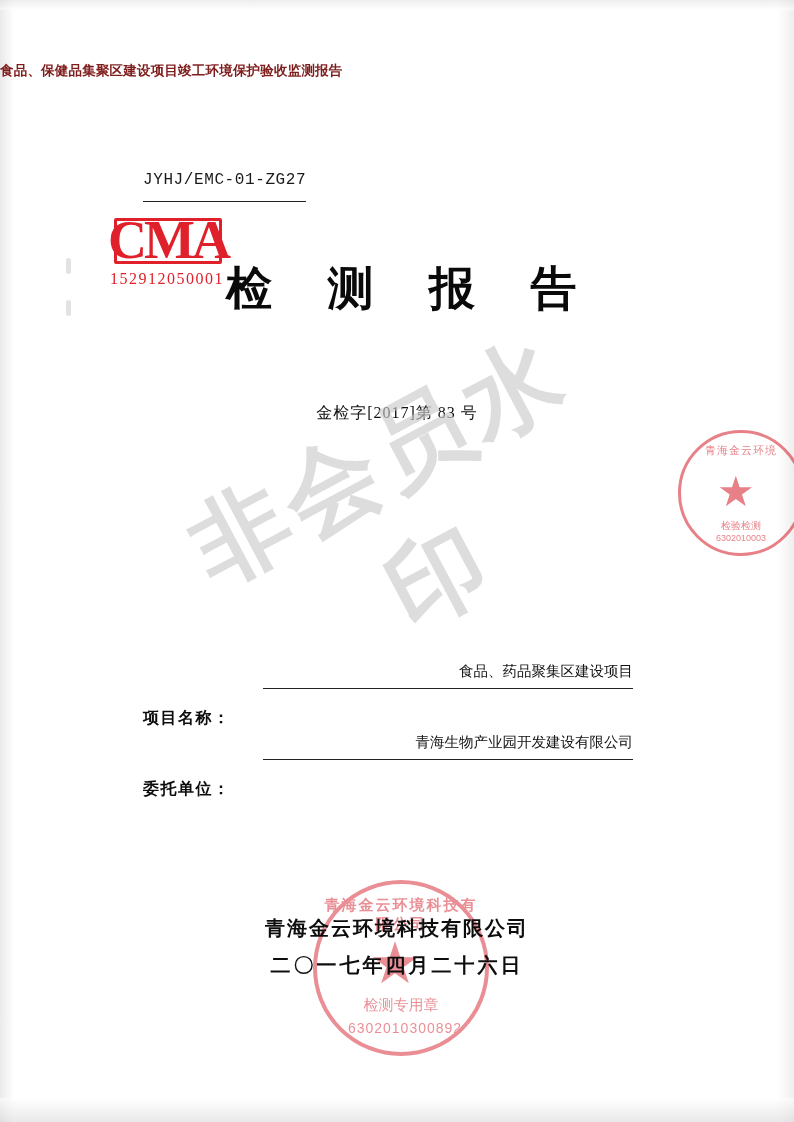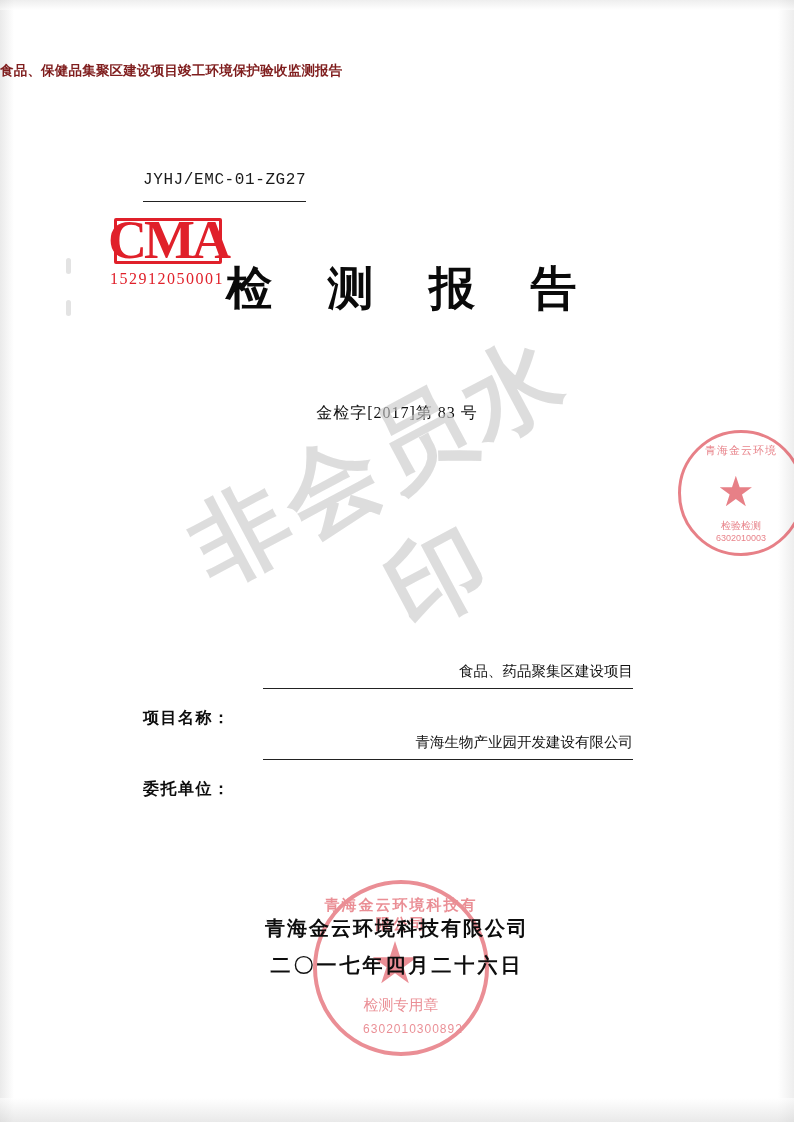--- a/index.html
+++ b/index.html
@@ -283,24 +283,24 @@
     width: 168px;
     text-align: center;
     font-size: 15px;
     color: #d9333f;
     letter-spacing: 2px;
     font-weight: bold;
   }
   .stamp-bottom .arc-bottom {
     position: absolute;
     bottom: 16px;
-    left: 12px;
+    left: 4px;
     width: 168px;
     text-align: center;
-    font-size: 12px;
+    font-size: 14px;
     color: #d9333f;
     letter-spacing: 1px;
   }
   .stamp-bottom .mid-word {
     position: absolute;
     top: 112px;
     left: 0;
     width: 168px;
     text-align: center;
     font-size: 15px;

